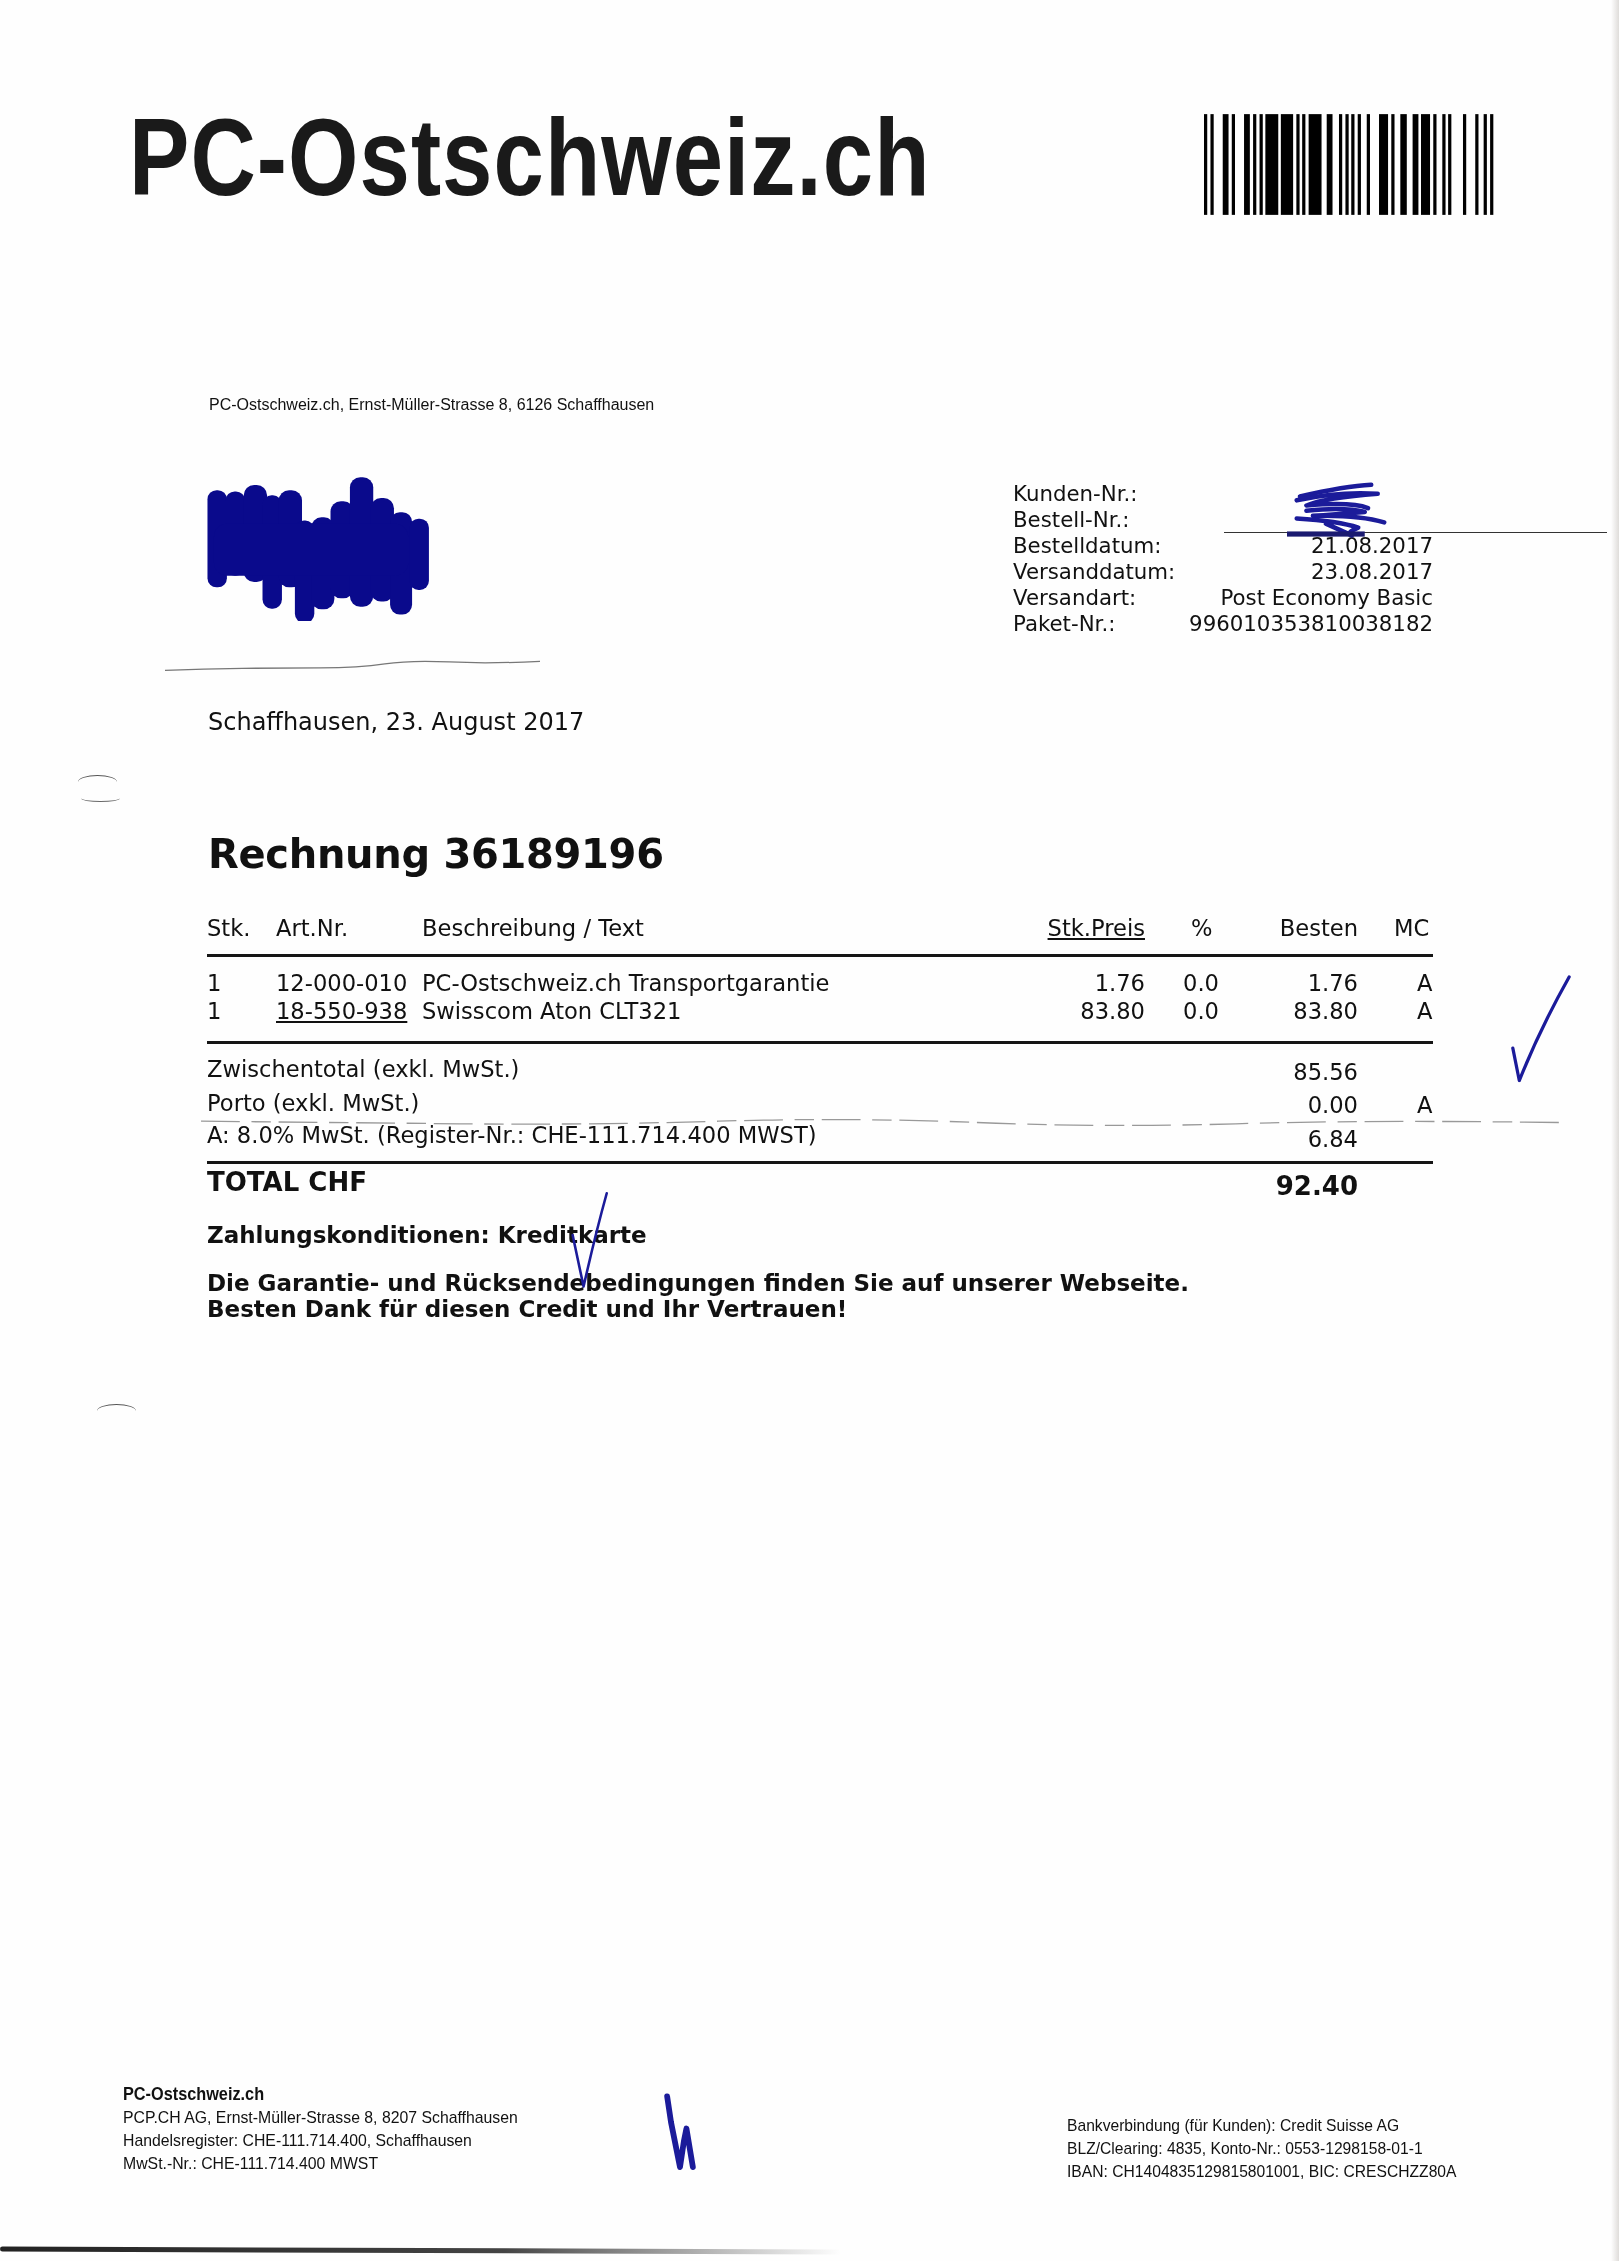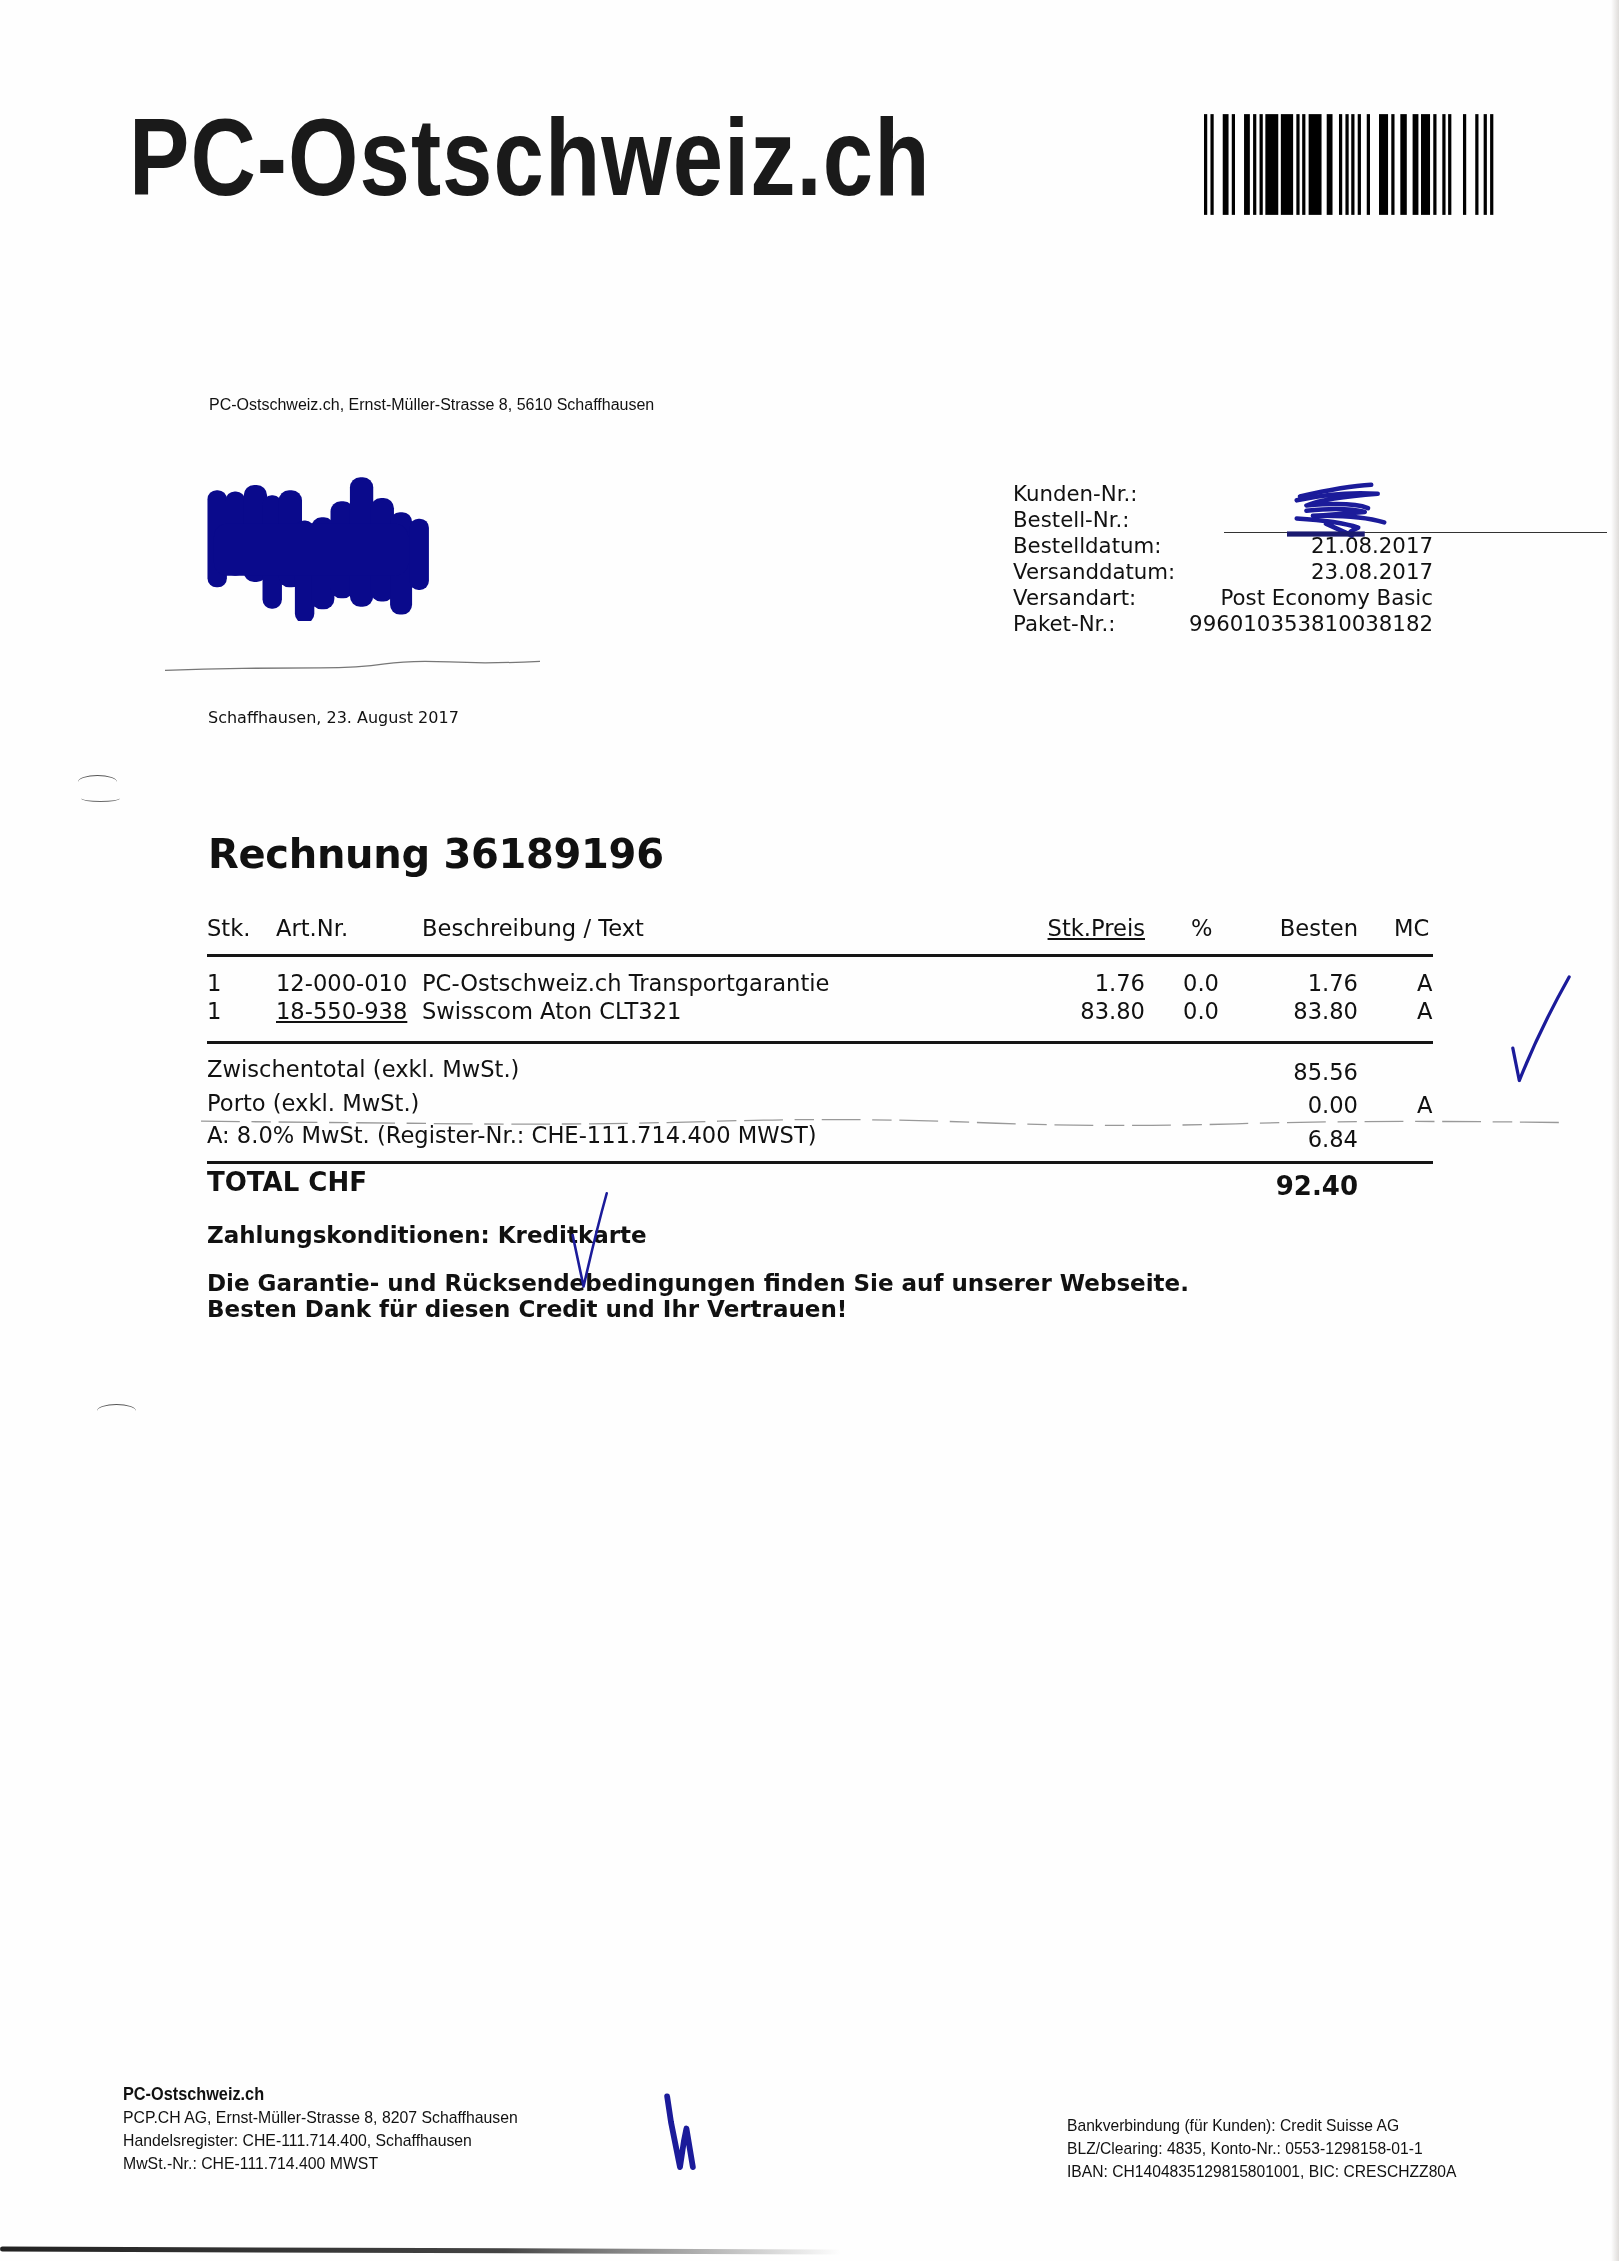--- a/index.html
+++ b/index.html
@@ -36,21 +36,21 @@
     .scribble-address { left: 201px; top: 472px; width: 259px; height: 149px; }
     .scribble-kunden { left: 1287px; top: 482px; width: 149px; height: 60px; }
     .tear-line { left: 165px; top: 660px; width: 375px; height: 13px; }
 
     .meta { left: 1013px; top: 481px; font-size: 21.3px; line-height: 26px; }
     .meta-row { position: relative; height: 26px; width: 420px; }
     .meta-label { position: absolute; left: 0; top: 0; }
     .meta-value { position: absolute; right: 0; top: 0; text-align: right; white-space: nowrap; }
     .meta-rule { left: 1224px; top: 532px; width: 383px; height: 1.3px; background: #333; }
 
-    .place-date { left: 208px; top: 708px; font-size: 16px; }
+    .place-date { left: 208px; top: 708px; font-size: 24px; }
     .invoice-title {
       left: 208px; top: 831px; font-family: "DejaVu Sans", sans-serif;
       font-weight: bold; font-size: 40px; letter-spacing: -0.3px; text-align: right;
     }
 
     .tbl { left: 207px; top: 915px; width: 1226px; font-size: 22.6px; }
     .th { position: absolute; top: 0; white-space: nowrap; }
     .rule { position: absolute; height: 2.6px; background: #151515; }
     .cell { position: absolute; white-space: nowrap; }
     .num { text-align: right; }
@@ -109,21 +109,21 @@
       <rect x="355" y="0" width="5" height="156"></rect>
     <rect x="369" y="0" width="5" height="156"></rect>
       <rect x="378" y="0" width="5" height="156"></rect>
     <rect x="401" y="0" width="5" height="156"></rect>
       <rect x="420" y="0" width="5" height="156"></rect>
     <rect x="433" y="0" width="5" height="156"></rect>
       <rect x="443" y="0" width="5" height="156"></rect>
   </g>
 </svg>
 
-<div class="abs sender-line">PC-Ostschweiz.ch, Ernst-Müller-Strasse 8, 5610 Schaffhausen</div>
+<div class="abs sender-line">PC-Ostschweiz.ch, Ernst-Müller-Strasse 8, 6126 Schaffhausen</div>
 
 <svg class="abs scribble-address" viewBox="0 0 400 230">
   <g fill="#0a0a8c">
     <rect x="10" y="28" width="30" height="150" rx="14"></rect>
     <rect x="38" y="30" width="30" height="130" rx="14"></rect>
     <rect x="66" y="20" width="36" height="150" rx="16"></rect>
     <rect x="95" y="36" width="30" height="175" rx="14"></rect>
     <rect x="120" y="28" width="36" height="150" rx="16"></rect>
     <rect x="145" y="75" width="30" height="158" rx="14"></rect>
     <rect x="170" y="70" width="36" height="142" rx="16"></rect>

